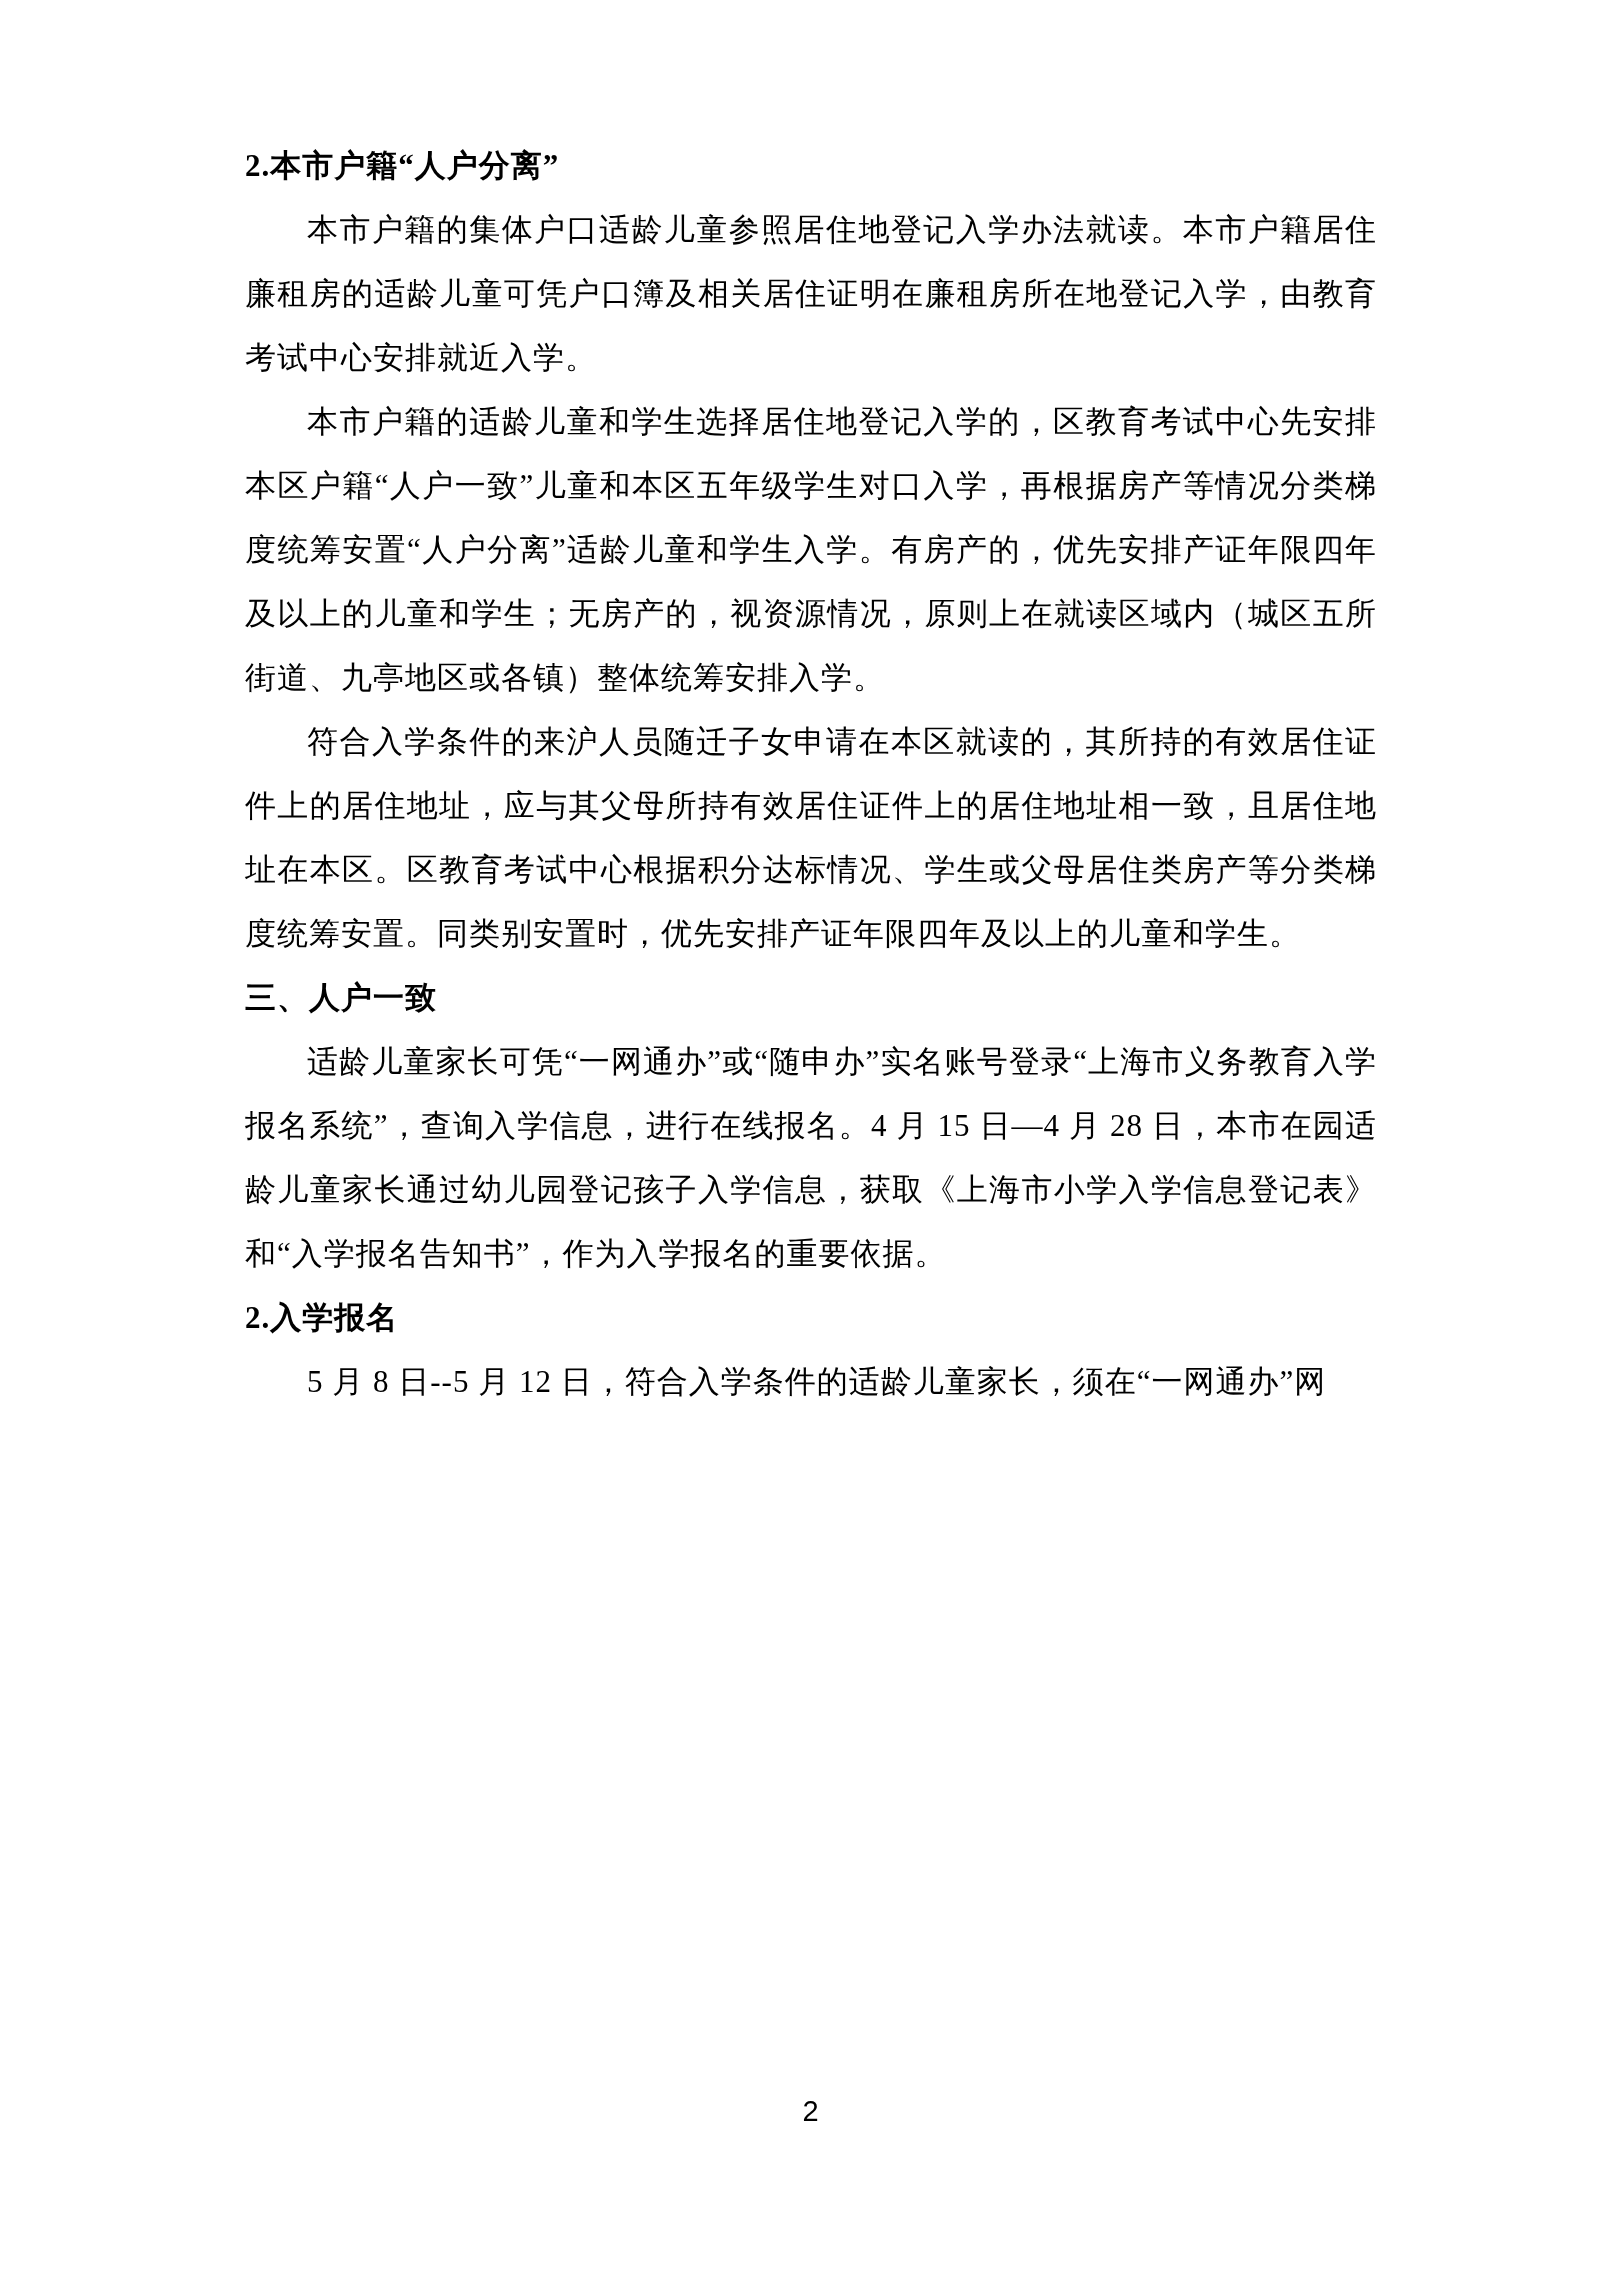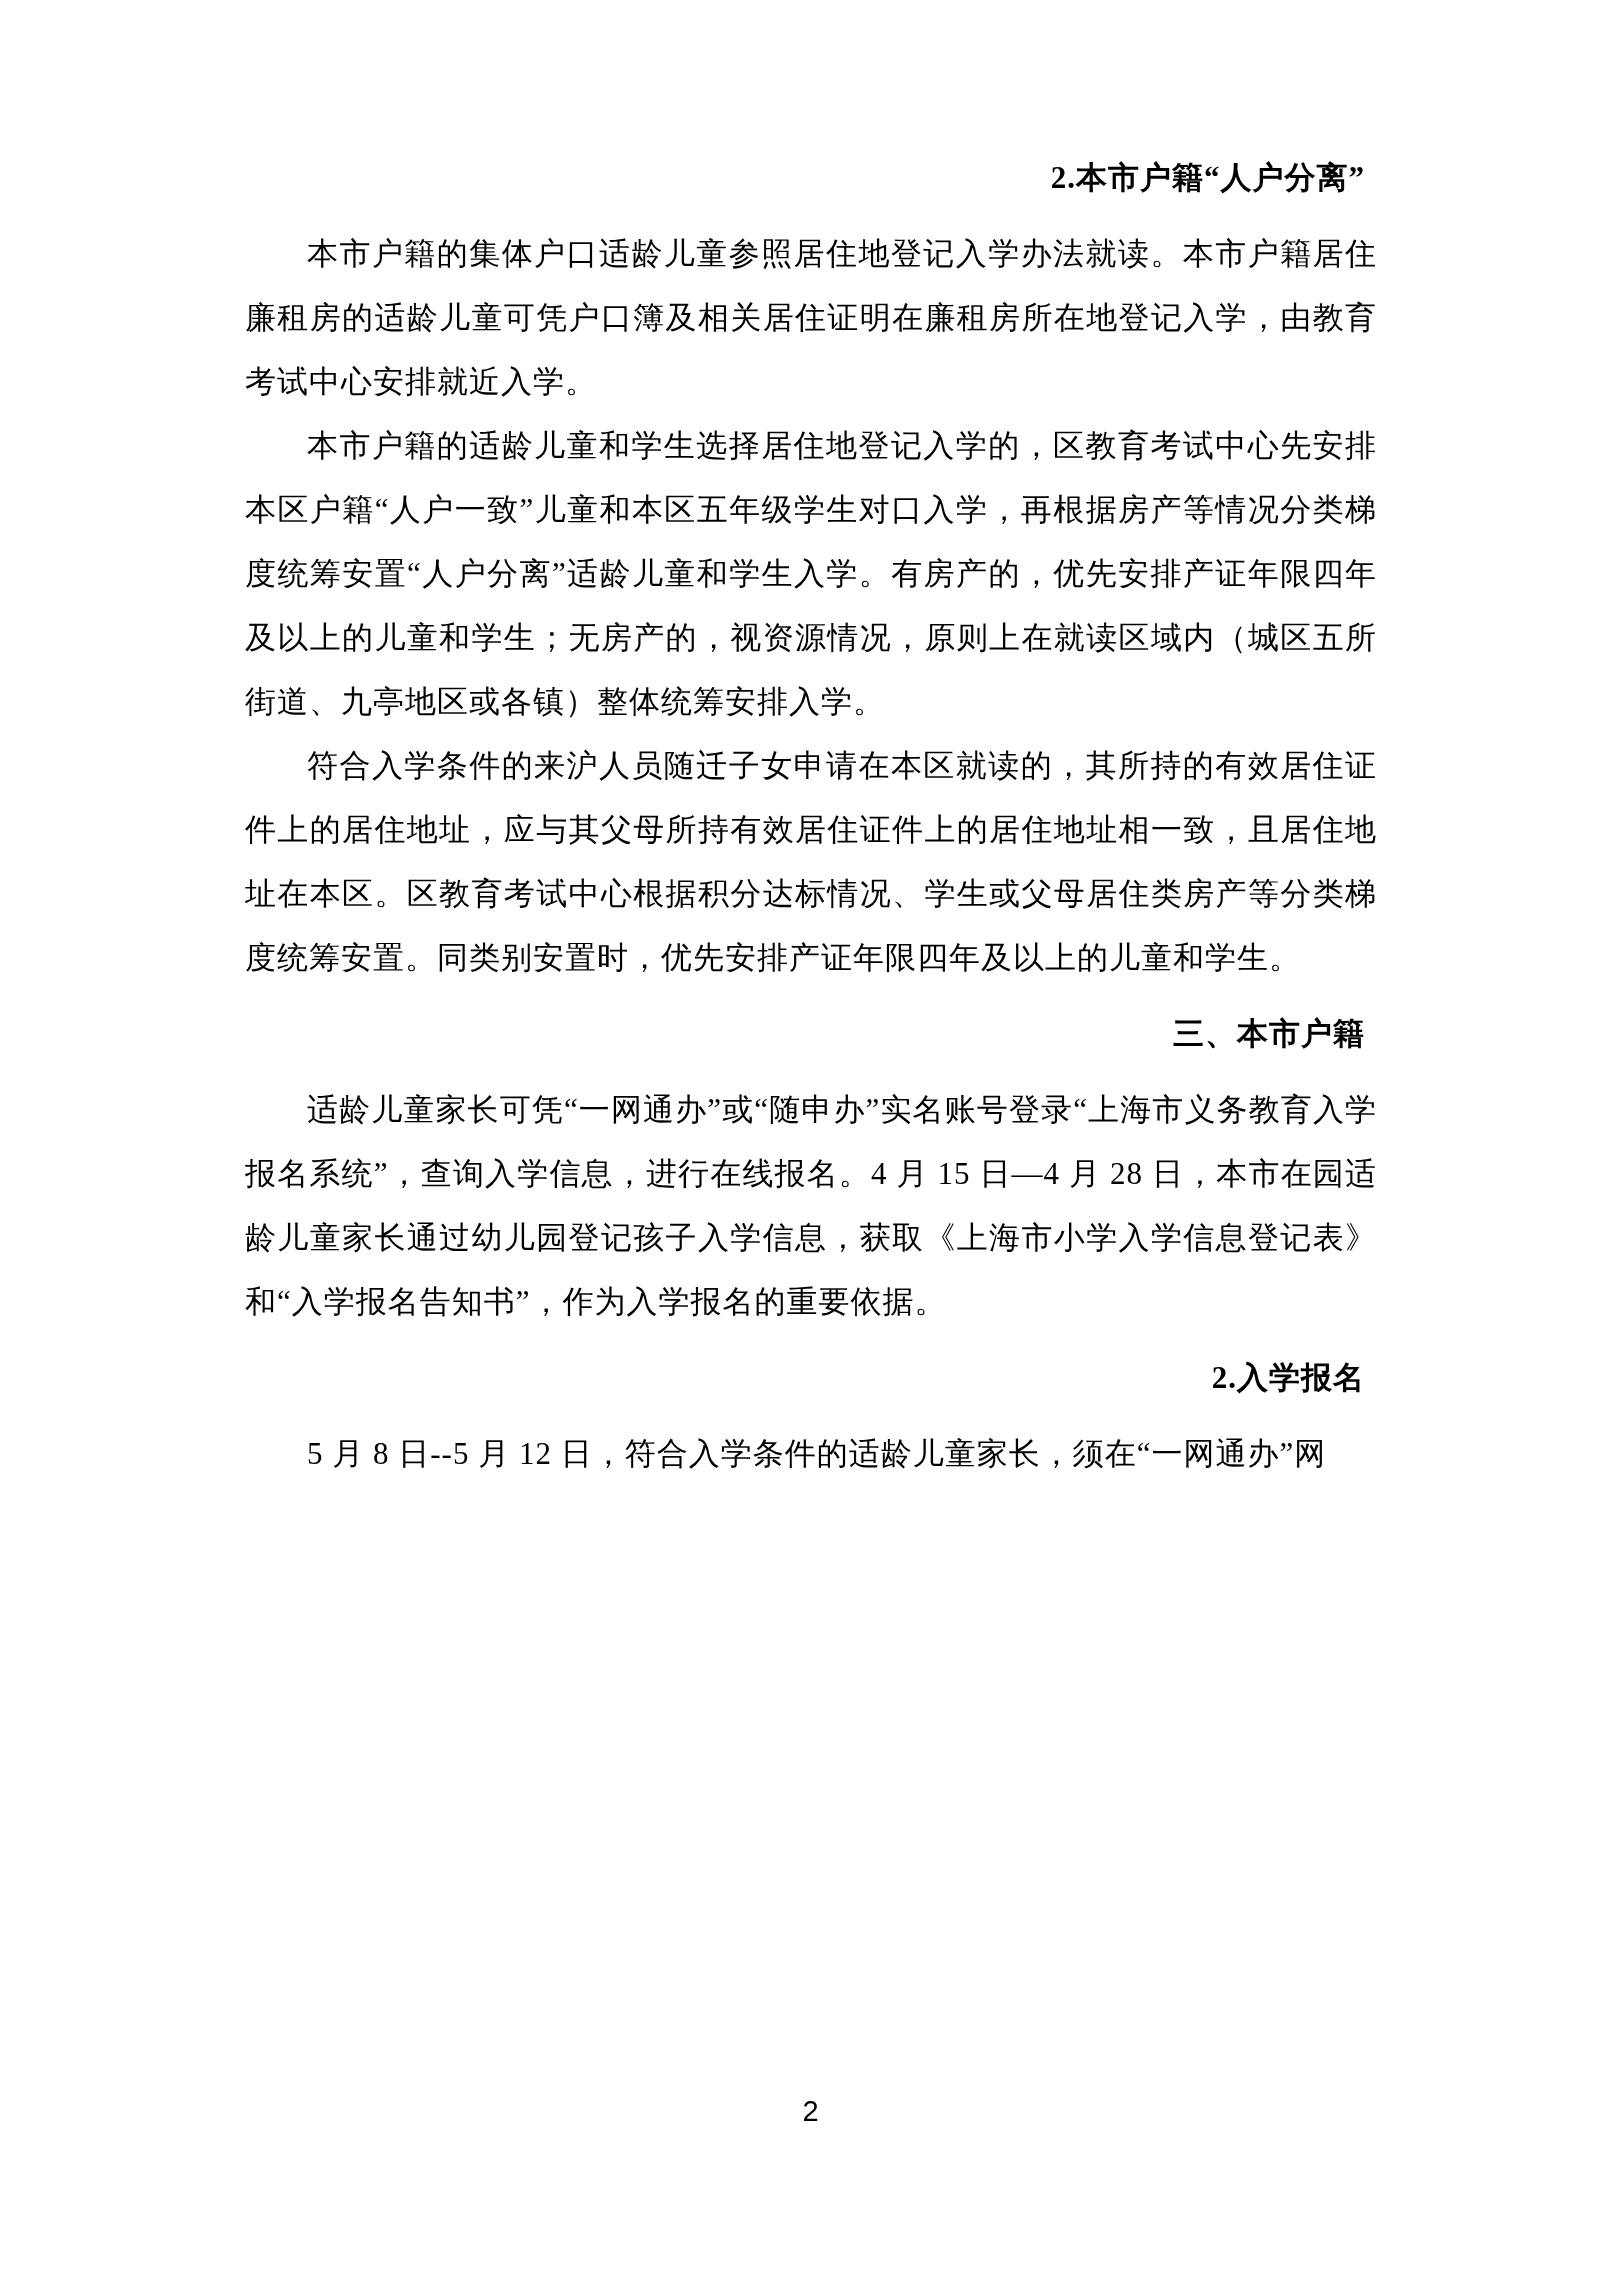--- a/index.html
+++ b/index.html
@@ -29,26 +29,26 @@
   .para {
     margin: 0;
     font-size: 31px;
     line-height: 64px;
     letter-spacing: 1px;
     text-align: justify;
     text-indent: 2em;
     word-break: break-all;
   }
   .heading-sub, .heading-section {
-    margin: 12px;
+    margin: 0;
     font-size: 31px;
     line-height: 64px;
     letter-spacing: 1px;
     font-weight: bold;
-    text-align: right;
+    text-align: left;
   }
   .page-number {
     position: absolute;
     top: 2092px;
     left: 0;
     width: 100%;
     text-align: center;
     font-size: 29px;
     line-height: 39px;
     font-family: "Liberation Sans", "DejaVu Sans", sans-serif;
@@ -63,21 +63,21 @@
 
     <h3 class="heading-sub">2.本市户籍“人户分离”</h3>
 
     <p class="para">本市户籍的集体户口适龄儿童参照居住地登记入学办法就读。本市户籍居住廉租房的适龄儿童可凭户口簿及相关居住证明在廉租房所在地登记入学，由教育考试中心安排就近入学。</p>
 
     <p class="para">本市户籍的适龄儿童和学生选择居住地登记入学的，区教育考试中心先安排本区户籍“人户一致”儿童和本区五年级学生对口入学，再根据房产等情况分类梯度统筹安置“人户分离”适龄儿童和学生入学。有房产的，优先安排产证年限四年及以上的儿童和学生；无房产的，视资源情况，原则上在就读区域内（城区五所街道、九亭地区或各镇）整体统筹安排入学。</p>
 
 
     <p class="para">符合入学条件的来沪人员随迁子女申请在本区就读的，其所持的有效居住证件上的居住地址，应与其父母所持有效居住证件上的居住地址相一致，且居住地址在本区。区教育考试中心根据积分达标情况、学生或父母居住类房产等分类梯度统筹安置。同类别安置时，优先安排产证年限四年及以上的儿童和学生。</p>
 
-    <h2 class="heading-section">三、本市户籍</h2>
+    <h2 class="heading-section">三、人户一致</h2>
 
 
     <p class="para">适龄儿童家长可凭“一网通办”或“随申办”实名账号登录“上海市义务教育入学报名系统”，查询入学信息，进行在线报名。4 月 15 日—4 月 28 日，本市在园适龄儿童家长通过幼儿园登记孩子入学信息，获取《上海市小学入学信息登记表》和“入学报名告知书”，作为入学报名的重要依据。</p>
 
 
 
     <h3 class="heading-sub">2.入学报名</h3>
 
     <p class="para">5 月 8 日--5 月 12 日，符合入学条件的适龄儿童家长，须在“一网通办”网</p>
 

